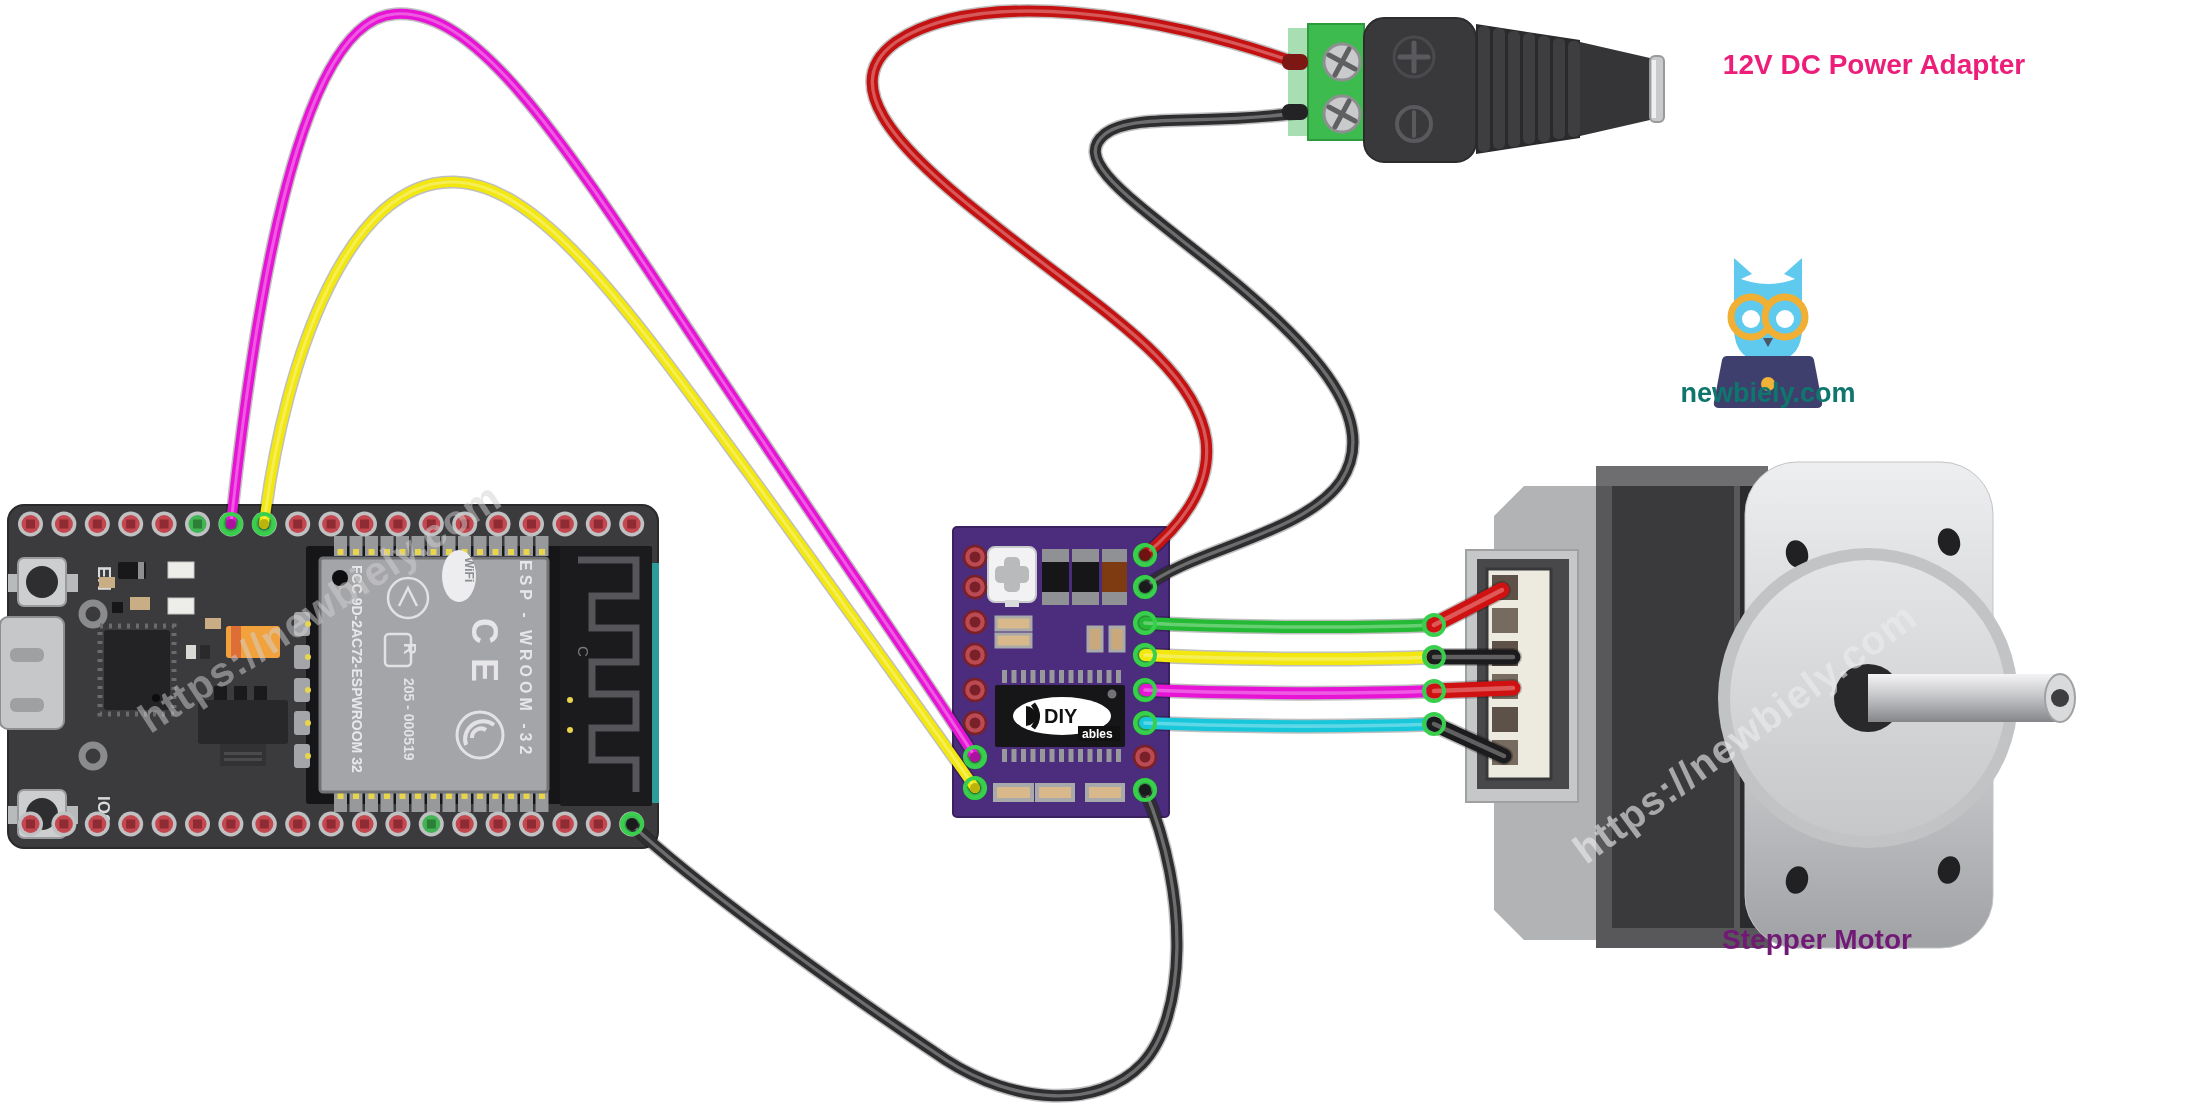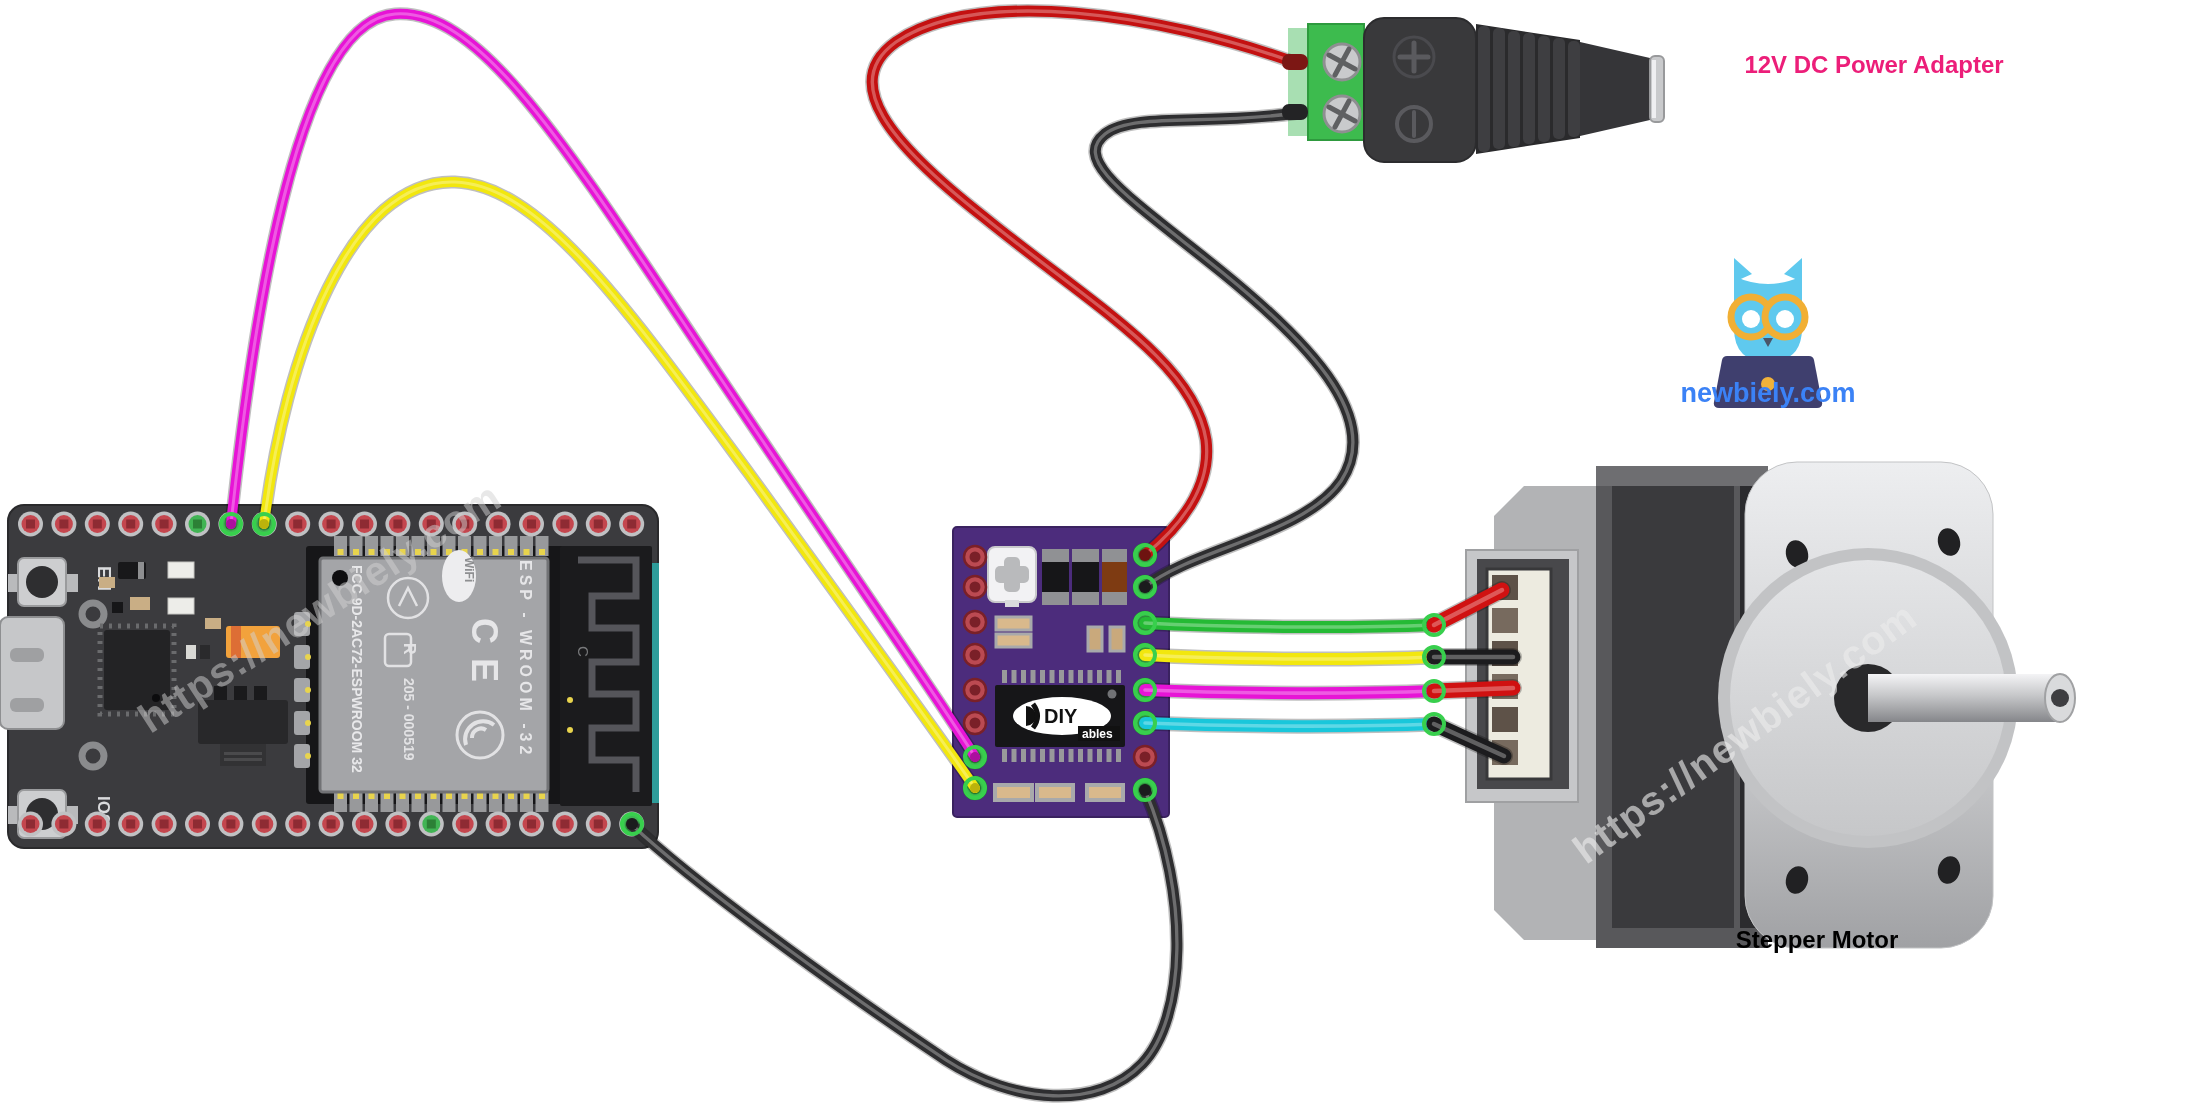--- a/index.html
+++ b/index.html
@@ -1,19 +1,19 @@
 <!DOCTYPE html>
 <html><head>
 <meta charset="utf-8">
 <style>
   html,body{margin:0;padding:0;background:#fff;}
   .stage{position:relative;width:2209px;height:1113px;background:#fff;overflow:hidden;
          font-family:"Liberation Sans",sans-serif;}
   .stage svg{position:absolute;left:0;top:0;}
-  .label{position:absolute;font-weight:bold;font-size:24px;white-space:nowrap;
+  .label{position:absolute;font-weight:bold;font-size:28px;white-space:nowrap;
          transform:translate(-50%,-50%);}
   .brand{position:absolute;font-weight:bold;font-size:27px;white-space:nowrap;
          transform:translate(-50%,-50%);}
   .wm{position:absolute;font-weight:bold;font-size:41px;white-space:nowrap;
       color:rgba(210,210,210,0.5);letter-spacing:1px;}
   #wm-esp{left:320px;top:608px;transform:translate(-50%,-50%) rotate(-33deg);}
   #wm-motor{left:1745px;top:733px;transform:translate(-50%,-50%) rotate(-36deg);
             color:rgba(235,235,235,0.62);font-size:40px;}
   #lbl-power{left:1874px;top:65px;}
   #lbl-drv{left:994px;top:861px;}
@@ -552,17 +552,17 @@
         <circle cx="1145" cy="723" r="10" fill="none" stroke="#38CF4D" stroke-width="4"></circle>
         <circle cx="1145" cy="790" r="10" fill="none" stroke="#38CF4D" stroke-width="4"></circle>
         <circle cx="1434" cy="625" r="10" fill="none" stroke="#38CF4D" stroke-width="4"></circle>
         <circle cx="1434" cy="657" r="10" fill="none" stroke="#38CF4D" stroke-width="4"></circle>
         <circle cx="1434" cy="691" r="10" fill="none" stroke="#38CF4D" stroke-width="4"></circle>
         <circle cx="1434" cy="724" r="10" fill="none" stroke="#38CF4D" stroke-width="4"></circle>
       </g>
 </svg>
 
 <div class="label" id="lbl-power" style="color: rgb(236, 30, 121);">12V DC Power Adapter</div>
-<div class="label" id="lbl-motor" style="color: #000000;">Stepper Motor</div>
-<div class="brand" style="color: #3b82f6;">newbiely.com</div>
+<div class="label" id="lbl-motor" style="color: #701a75;">Stepper Motor</div>
+<div class="brand" style="color: #0f766e;">newbiely.com</div>
 <div class="wm" id="wm-esp">https://newbiely.com</div>
 <div class="wm" id="wm-motor">https://newbiely.com</div>
 </div>
 
 </body></html>

